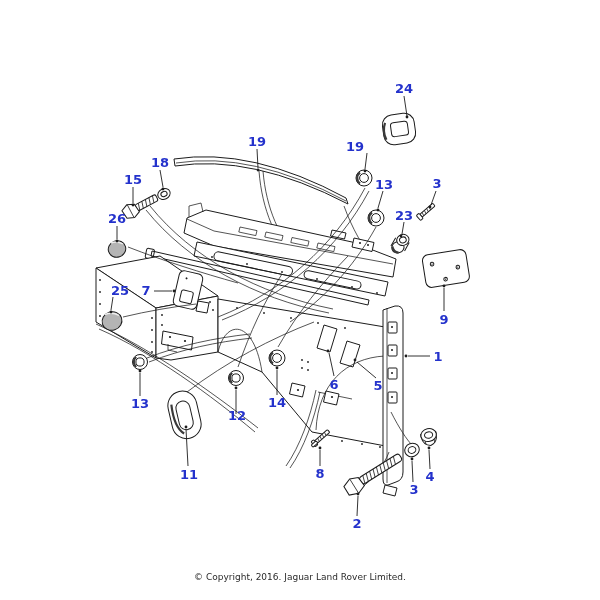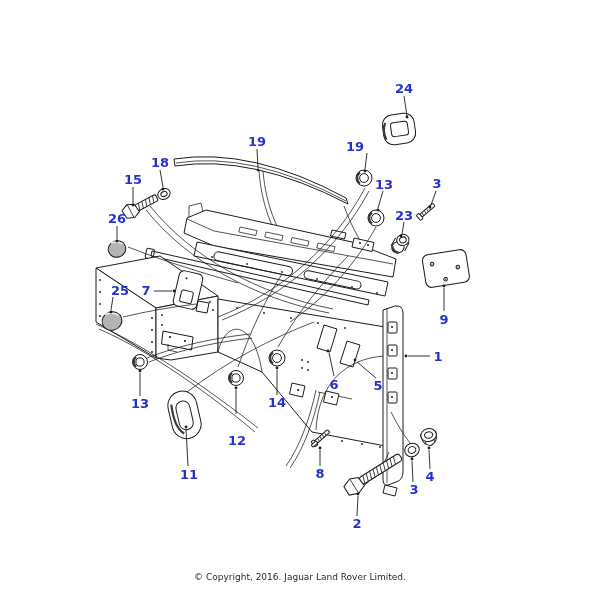--- a/index.html
+++ b/index.html
@@ -379,21 +379,21 @@
   <div class="callout" style="left:437px;top:183px">3</div>
   <div class="callout" style="left:117px;top:218px">26</div>
   <div class="callout" style="left:404px;top:215px">23</div>
   <div class="callout" style="left:120px;top:290px">25</div>
   <div class="callout" style="left:146px;top:290px">7</div>
   <div class="callout" style="left:444px;top:319px">9</div>
   <div class="callout" style="left:438px;top:356px">1</div>
   <div class="callout" style="left:334px;top:384px">6</div>
   <div class="callout" style="left:378px;top:385px">5</div>
   <div class="callout" style="left:140px;top:403px">13</div>
-  <div class="callout" style="left:237px;top:440px">12</div>
+  <div class="callout" style="left:237px;top:415px">12</div>
   <div class="callout" style="left:277px;top:402px">14</div>
   <div class="callout" style="left:189px;top:474px">11</div>
   <div class="callout" style="left:320px;top:473px">8</div>
   <div class="callout" style="left:357px;top:523px">2</div>
   <div class="callout" style="left:414px;top:489px">3</div>
   <div class="callout" style="left:430px;top:476px">4</div>
 
   <div class="copyright">© Copyright, 2016. Jaguar Land Rover Limited.</div>
 
 </div>

